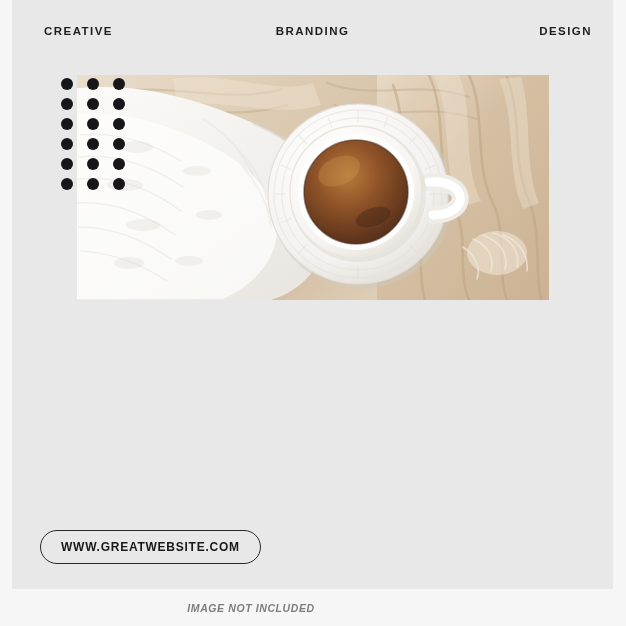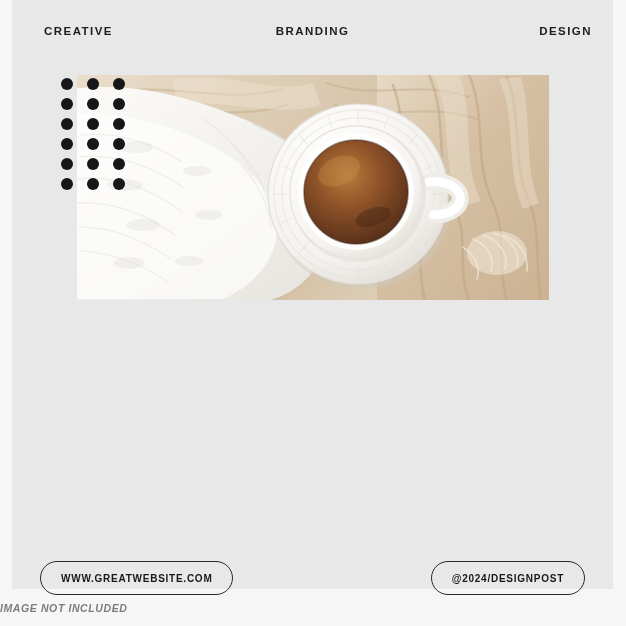--- a/index.html
+++ b/index.html
@@ -97,44 +97,44 @@
     vertical-align:baseline;
     position:relative;
     top:9px;
     margin-right:1px;
   }
   .t-gap { display:inline-block; width:30px; }
 
   
   .pill {
     position:absolute;
-    top:561px;
+    top:530px;
     height:34px;
     border:1.4px solid #2a2a2c;
     border-radius:17px;
     display:flex;
     align-items:center;
     justify-content:center;
     padding:0 20px;
-    font-size:10px;
+    font-size:12px;
     letter-spacing:0.75px;
     font-weight:600;
     color:#18181a;
     background:transparent;
     white-space:nowrap;
   }
   #pill-website { left:28px; }
   #pill-handle  { right:28px; }
 
   
   #footer-note {
     position:absolute;
     left:0; top:602px;
     width:502px;
-    text-align:left;
+    text-align:center;
     font-size:10.5px;
     font-style:italic;
     font-weight:700;
     letter-spacing:0.6px;
     color:#7d7d7d;
   }
 </style>
 </head>
 <body>
 
@@ -309,19 +309,18 @@
       <span class="dot"></span>
       <span class="dot"></span>
       <span class="dot"></span>
       <span class="dot"></span>
       <span class="dot"></span>
     </div>
 
 
     <div class="pill" id="pill-website">WWW.GREATWEBSITE.COM</div>
 
-    <div class="pill" id="pill-handle">@2024/DESIGNPOST</div>
 
   </div>
 
   <div id="footer-note">IMAGE NOT INCLUDED</div>
 
 </div>
 
 </body></html>

